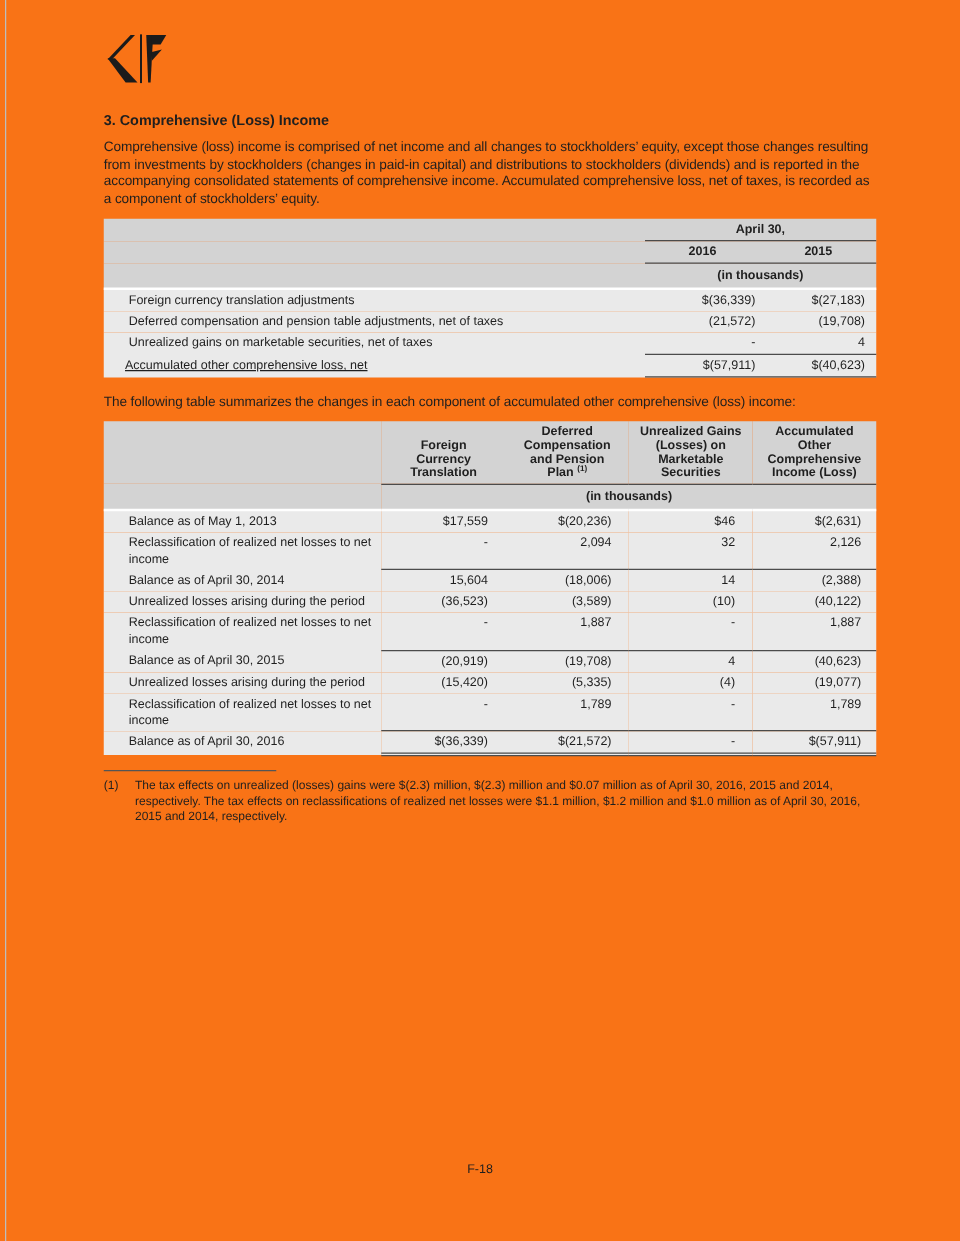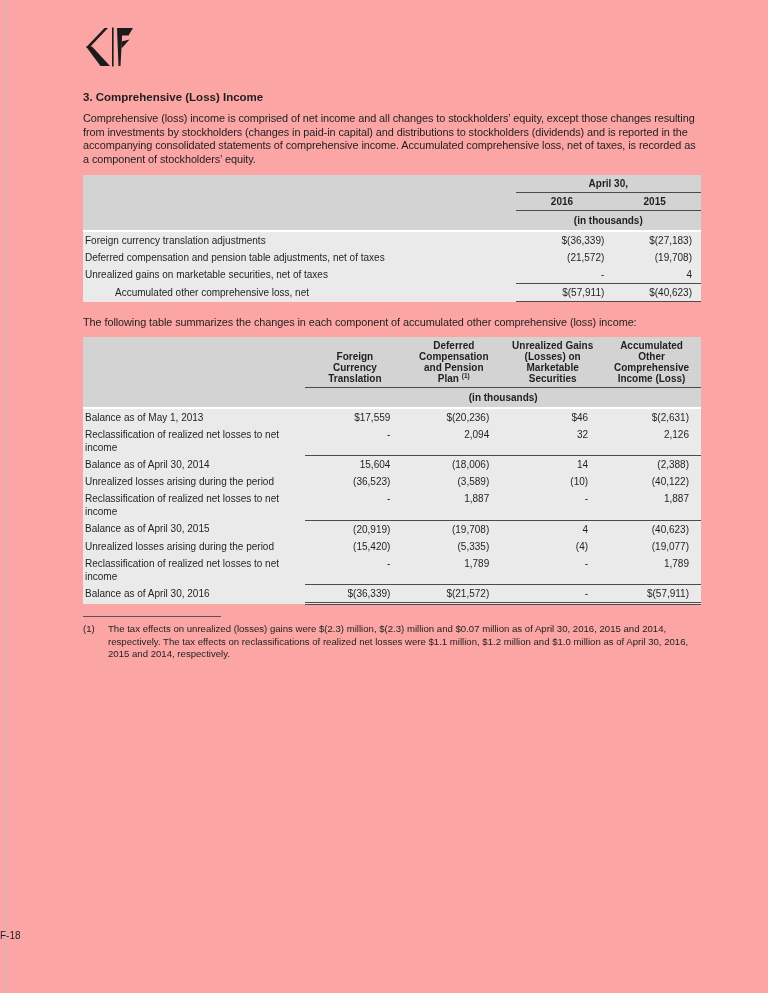--- a/index.html
+++ b/index.html
@@ -1,20 +1,20 @@
 <!DOCTYPE html>
 <html><head>
 <meta charset="utf-8">
 <style>
   * { box-sizing: border-box; }
   html,body { margin:0; padding:0; background:#ffffff; }
   .page {
     position: relative;
     width: 768px; height: 993px;
-    background: #fca5a5;
+    background: #f97316;
     font-family: "Liberation Sans", sans-serif;
     color: #1f1f1f;
     overflow: hidden;
   }
   .edge-line {
     position: absolute; left: 4px; top: 0; bottom: 0;
     width: 1px; background: #bdbdbd;
   }
   .content {
     position: absolute; left: 83px; top: 0;
@@ -39,22 +39,22 @@
   thead td { background: #d3d3d3; }
   tbody td { background: #eaeaea; }
   .bold { font-weight: bold; }
   .ctr { text-align: center; }
   .num { text-align: right; padding-right: 14px; white-space: nowrap; }
   .num.last { padding-right: 12px; }
   .t1 .num { padding-right: 4px; }
   .t1 .num.last { padding-right: 9px; }
   .rule-under { border-bottom: 1px solid #4b4b4b; }
   .white-gap { border-bottom: 2px solid #ffffff; }
-  .lbl { padding-left: 2px; padding-right: 8px; }
-  .indent { padding-left: 32px; }
+  .lbl { padding-left: 20px; padding-right: 8px; }
+  .indent { padding-left: 17px; text-decoration: underline; }
   .t1 .total .num { border-top: 1px solid #4b4b4b; border-bottom: 1px solid #4b4b4b; }
   .t2 .th { font-weight: bold; text-align: center; vertical-align: bottom;
             line-height: 11px; padding: 3px 2px 3px 2px;
             border-bottom: 1px solid #4b4b4b; }
   .t2 .th .hl { display: inline-block; }
   .t2 .th .w1 { max-width: 58px; }
   .t2 .th .w2 { max-width: 82px; }
   .t2 .th .w3 { max-width: 90px; }
   .t2 .th .w4 { max-width: 84px; }
   .t2 sup { font-size: 6.5px; line-height: 0; }
@@ -63,21 +63,21 @@
   .units-row td { padding: 3px 0 3px 0; }
 
   
   .footnote-rule { margin-top: 11px; width: 138px; border-top: 1px solid #555; }
   .footnote { display: flex; margin-top: 6px; font-size: 9.6px; line-height: 12.2px; }
   .fn-marker { flex: 0 0 25px; }
   .fn-text { flex: 1; }
 
   .page-num {
     position: absolute; top: 930px; left: 0; width: 768px;
-    font-size: 10px;
+    text-align: center; font-size: 10px;
   }
 </style>
 </head>
 <body>
 
 <div class="page">
   <div class="edge-line"></div>
 
   <div class="content">
 

